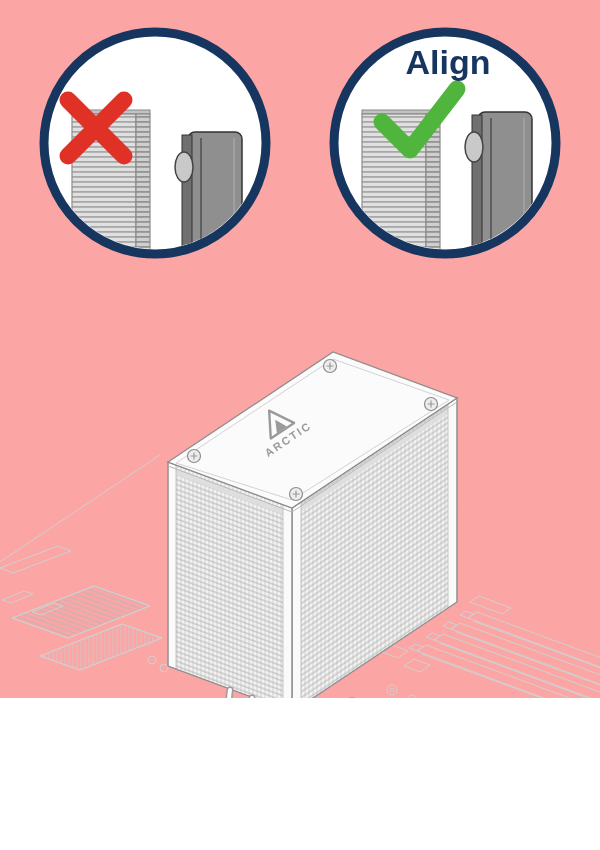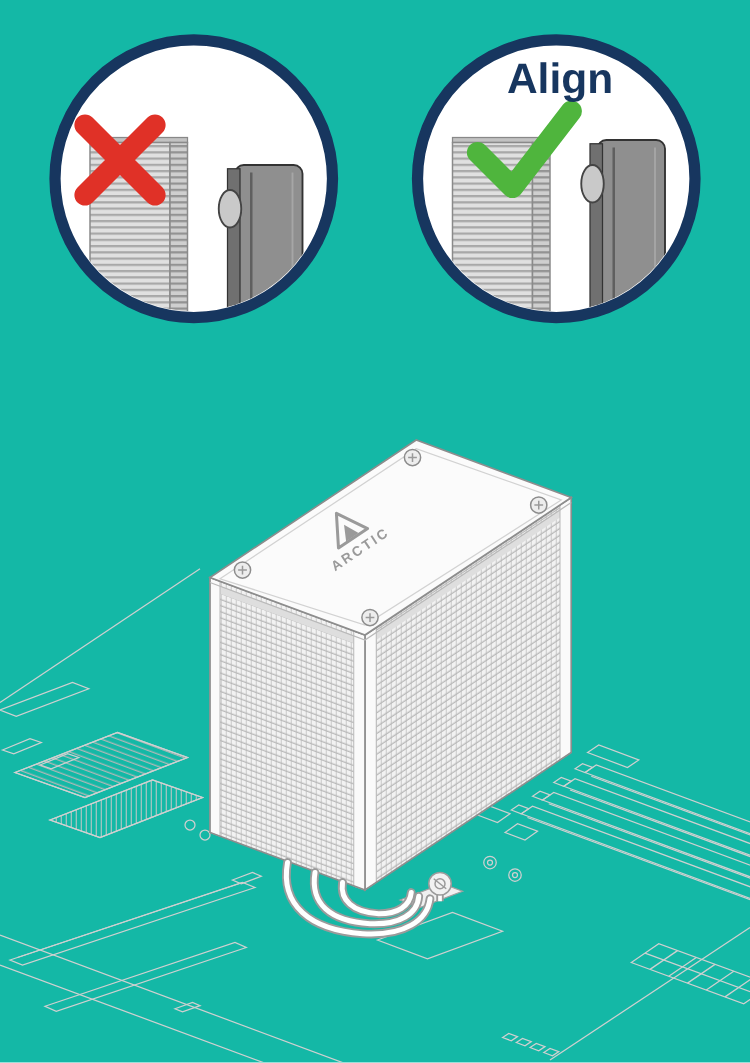--- a/index.html
+++ b/index.html
@@ -1,17 +1,17 @@
 <!DOCTYPE html>
 <html><head>
 <meta charset="utf-8">
 <style>
   html,body{margin:0;padding:0;background:#fff;}
   .canvas{
-    position:relative;width:600px;height:850px;background:#14b8a6;
+    position:relative;width:600px;height:698px;background:#fca5a5;
     overflow:hidden;font-family:"Liberation Sans",sans-serif;
   }
   .badge{position:absolute;width:234px;height:234px;}
   #badge-wrong{left:38px;top:26px;}
   #badge-correct{left:328px;top:26px;}
   #illustration{position:absolute;left:0;top:300px;}
 </style>
 </head>
 <body>
 

